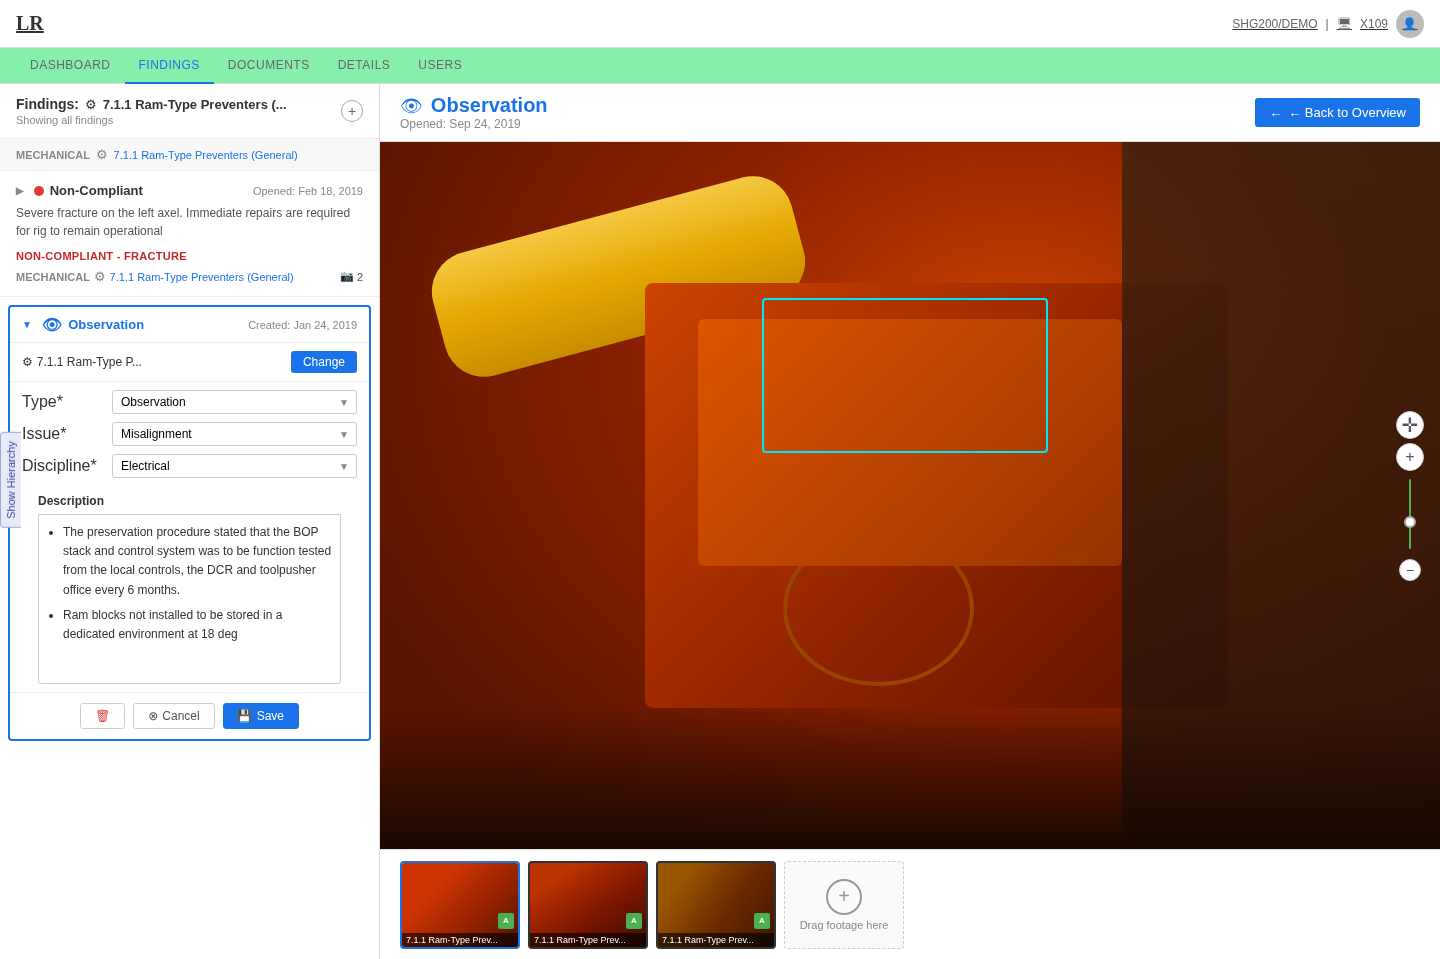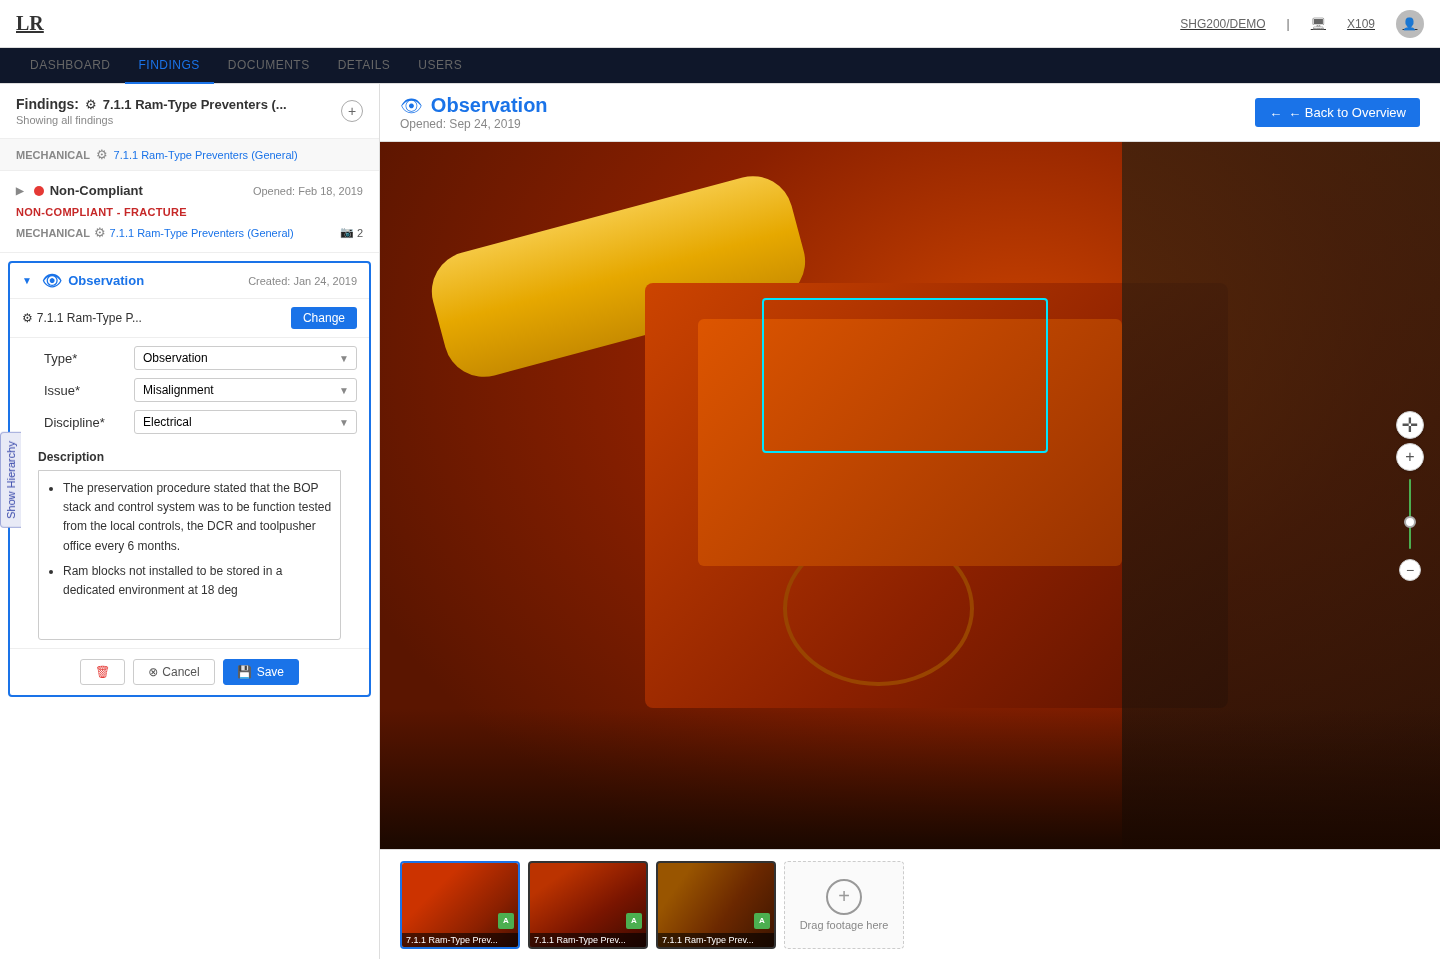--- a/index.html
+++ b/index.html
@@ -4,25 +4,25 @@
   <style>
     * { box-sizing: border-box; margin: 0; padding: 0; }
     body { font-family: -apple-system, BlinkMacSystemFont, 'Segoe UI', sans-serif; font-size: 13px; background: #f5f5f5; color: #333; }
 
     
     .top-nav { background: #fff; border-bottom: 1px solid #ddd; display: flex; align-items: center; height: 48px; padding: 0 16px; position: relative; text-decoration: underline; }
     .top-nav .logo { font-size: 20px; font-weight: 700; color: #333; margin-right: 40px; font-family: Georgia, serif; }
     .top-nav .nav-tabs { display: flex; gap: 0; }
     .top-nav .nav-tab { padding: 0 20px; height: 48px; display: flex; align-items: center; font-size: 14px; color: #666; cursor: pointer; border-bottom: 3px solid transparent; }
     .top-nav .nav-tab.active { color: #1a73e8; border-bottom: 3px solid #1a73e8; font-weight: 500; }
-    .top-nav .right-info { margin-left: auto; display: flex; align-items: center; gap: 21px; font-size: 12px; color: #666; }
+    .top-nav .right-info { margin-left: auto; display: flex; align-items: center; gap: 8px; font-size: 12px; color: #666; }
     .top-nav .right-info .user-icon { width: 28px; height: 28px; background: #bbb; border-radius: 50%; display: flex; align-items: center; justify-content: center; color: white; }
 
     
-    .sub-nav { background: #0f172a; border-bottom: 1px solid #ddd; display: flex; align-items: center; height: 36px; padding: 0 16px; }
+    .sub-nav { background: #86efac; border-bottom: 1px solid #ddd; display: flex; align-items: center; height: 36px; padding: 0 16px; }
     .sub-nav .sub-tab { padding: 0 14px; height: 36px; display: flex; align-items: center; font-size: 12px; color: #666; cursor: pointer; text-transform: uppercase; font-weight: 500; letter-spacing: 0.5px; border-bottom: 2px solid transparent; }
     .sub-nav .sub-tab.active { color: #1a73e8; border-bottom: 2px solid #1a73e8; }
 
     
     .main-layout { display: flex; height: calc(100vh - 84px); overflow: hidden; }
 
     
     .left-sidebar { width: 380px; min-width: 380px; background: #fff; border-right: 1px solid #ddd; display: flex; flex-direction: column; overflow: hidden; }
     .sidebar-header { padding: 12px 16px; border-bottom: 1px solid #eee; display: flex; align-items: center; gap: 8px; }
     .sidebar-header .add-btn { margin-left: auto; width: 22px; height: 22px; border: 1px solid #aaa; border-radius: 50%; display: flex; align-items: center; justify-content: center; cursor: pointer; color: #666; font-size: 14px; }
@@ -48,21 +48,21 @@
     .observation-card { border: 2px solid #1a73e8; border-radius: 4px; margin: 8px; background: #fff; }
     .obs-card-header { display: flex; align-items: center; justify-content: space-between; padding: 8px 12px; border-bottom: 1px solid #eee; }
     .obs-card-header .obs-title { display: flex; align-items: center; gap: 6px; font-weight: 600; color: #1a73e8; font-size: 13px; }
     .obs-card-header .obs-date { font-size: 11px; color: #888; }
     .obs-asset-row { display: flex; align-items: center; justify-content: space-between; padding: 8px 12px; border-bottom: 1px solid #eee; }
     .obs-asset-row .asset-name { font-size: 12px; color: #333; display: flex; align-items: center; gap: 4px; }
     .change-btn { background: #1a73e8; color: white; border: none; padding: 4px 12px; border-radius: 3px; font-size: 12px; cursor: pointer; }
 
     .form-grid { padding: 8px 12px; display: flex; flex-direction: column; gap: 8px; }
     .form-row { display: flex; align-items: center; }
-    .form-label { width: 90px; font-size: 13px; color: #333; font-weight: 500; flex-shrink: 0; margin-left: 22px; }
+    .form-label { width: 90px; font-size: 16px; color: #333; font-weight: 500; flex-shrink: 0; }
 
     .desc-section { padding: 8px 28px; }
     .desc-label { font-size: 12px; font-weight: 600; margin-bottom: 6px; }
     .editor-toolbar { display: flex; align-items: center; gap: 6px; border: 1px solid #ccc; border-bottom: none; padding: 4px 8px; border-radius: 3px 3px 0 0; background: #f9f9f9; }
     .editor-toolbar select { font-size: 12px; border: 1px solid #ccc; padding: 1px 4px; border-radius: 2px; }
     .editor-toolbar button { background: none; border: none; font-size: 13px; cursor: pointer; padding: 1px 4px; font-weight: 600; color: #444; }
     .editor-content { border: 1px solid #ccc; border-radius: 0 0 3px 3px; padding: 8px; font-size: 12px; line-height: 1.6; color: #333; min-height: 170px; overflow-y: auto; position: relative; }
     .editor-content ul { padding-left: 16px; }
     .editor-content ul li { margin-bottom: 6px; }
 
@@ -197,20 +197,21 @@
 
       <div class="finding-card">
         <div class="finding-header">
           <div class="finding-title">
             <span class="caret">▶</span>
             <span class="red-dot"></span>
             <span>Non-Compliant</span>
           </div>
           <span class="finding-date">Opened: Feb 18, 2019</span>
         </div>
+        <div class="finding-desc">Severe fracture on the left axel. Immediate repairs are required for rig to remain operational</div>
         <div style="margin-bottom:6px;">
           <span class="noncompliant-tag">NON-COMPLIANT - FRACTURE</span>
         </div>
         <div class="meta-row">
           <div style="display:flex;align-items:center;gap:4px;">
             <span class="mech-tag">MECHANICAL</span>
             <span style="font-size:13px;color:#888;">⚙</span>
             <a class="link-blue">7.1.1 Ram-Type Preventers (General)</a>
           </div>
           <div class="camera-badge">

